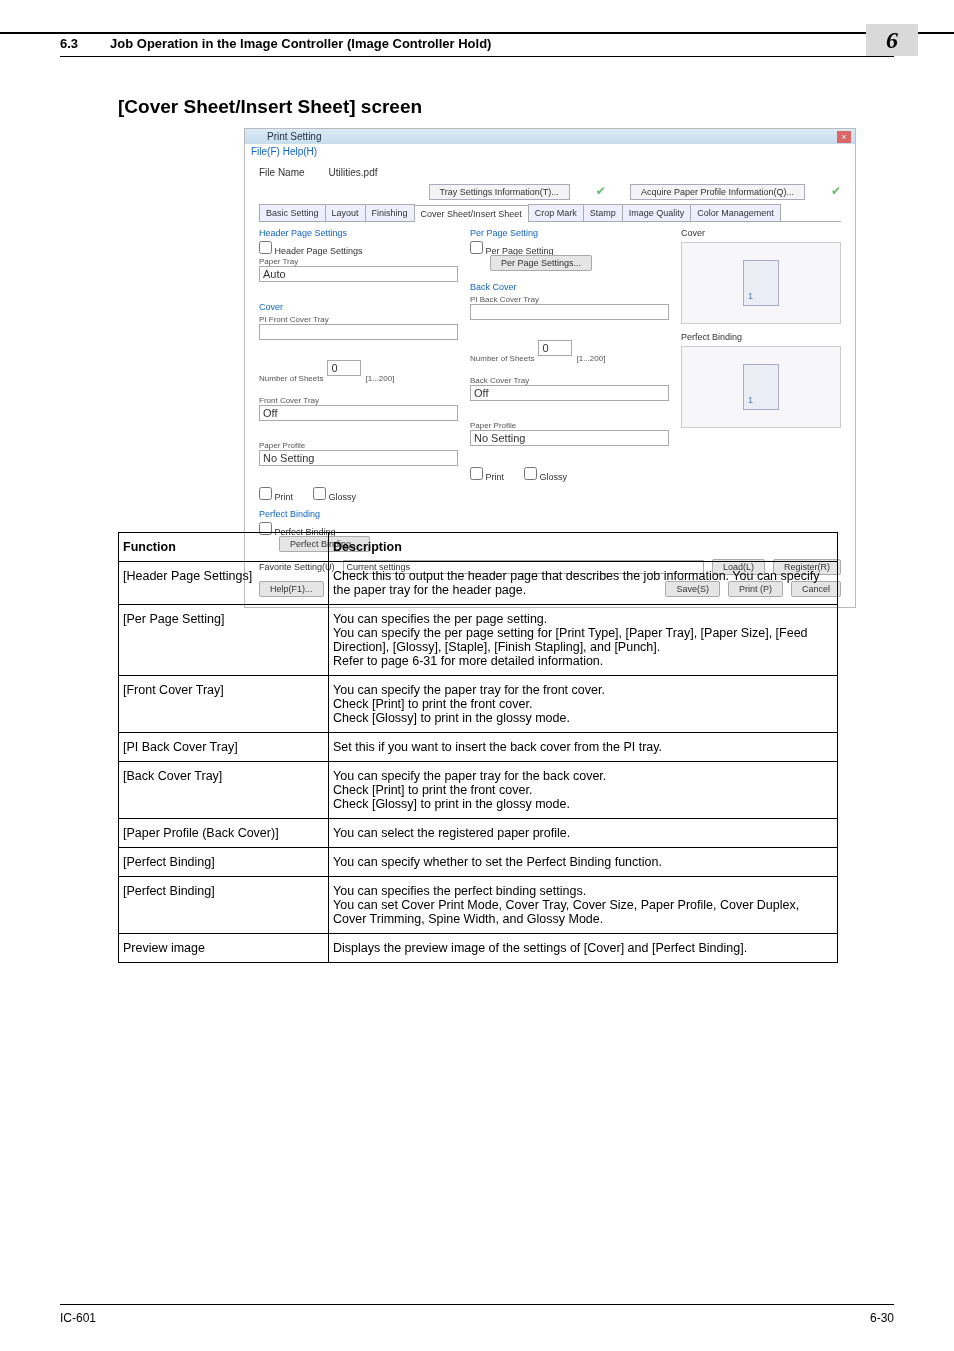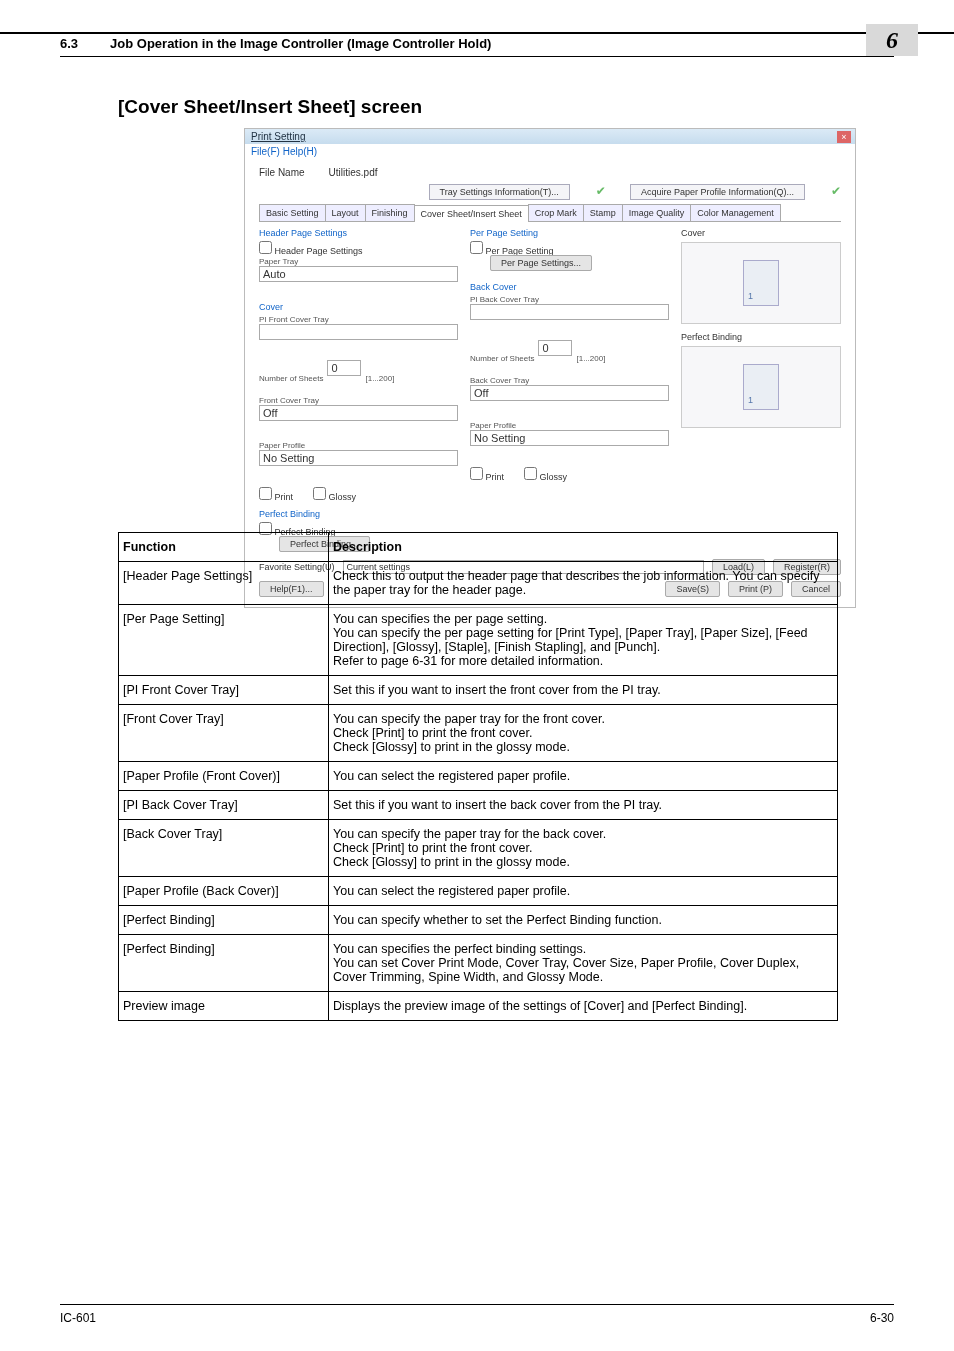--- a/index.html
+++ b/index.html
@@ -8,21 +8,21 @@
   .topbar { position: absolute; top: 32px; left: 0; right: 0; height: 2px; background: #000; }
   .header { position: absolute; top: 36px; left: 60px; right: 60px; display: flex; align-items: center; justify-content: space-between; font-size: 13px; }
   .header .sect { font-weight: bold; }
   .header .title { font-weight: bold; flex: 1; padding-left: 32px; }
   .chap-badge { position: absolute; top: 24px; right: 36px; width: 52px; height: 32px; background: #d9d9d9; display: flex; align-items: center; justify-content: center; font-size: 24px; font-weight: bold; font-style: italic; font-family: Georgia, serif; }
   .thinline { position: absolute; top: 56px; left: 60px; right: 60px; height: 1px; background: #000; }
 
   .heading { position: absolute; top: 96px; left: 118px; font-size: 19px; font-weight: bold; }
 
   .dialog { position: absolute; top: 128px; left: 244px; width: 612px; border: 1px solid #bbb; background: #fff; font-size: 10px; color: #333; }
-  .dlg-title { background: linear-gradient(#dbeaf6, #c6dcee); padding: 2px 6px; font-size: 10px; color: #2a4; color:#234; position: relative; text-decoration: underline; }
+  .dlg-title { background: linear-gradient(#dbeaf6, #c6dcee); padding: 2px 22px; font-size: 10px; color: #2a4; color:#234; position: relative; }
   .dlg-title .close { position:absolute; right:4px; top:2px; width:14px; height:12px; background:#d66; color:#fff; font-size:9px; line-height:12px; text-align:center; }
   .dlg-menu { padding: 2px 6px; color: #1164c8; font-size: 10px; }
   .dlg-body { padding: 8px 14px 10px; }
   .fname-row { display:flex; gap:24px; font-size:10px; margin-bottom:6px; }
   .inforow { display:flex; justify-content:flex-end; gap:24px; margin-bottom:4px; }
   .info-btn { border:1px solid #aab; padding:2px 10px; font-size:9px; background:#f4f4f7; }
   .check { color:#6b6; font-size:12px; margin-left:2px; }
   .tabs { display:flex; border-bottom:1px solid #aaa; font-size:9px; margin-bottom:6px; }
   .tab { padding:3px 6px; border:1px solid #aaa; border-bottom:none; margin-right:-1px; background:#eef; }
   .tab.active { background:#fff; position:relative; top:1px; }
@@ -177,30 +177,22 @@
   <tbody id="tbody">
         <tr>
           <td class="fn">[Header Page Settings]</td>
           <td>Check this to output the header page that describes the job information. You can specify the paper tray for the header page.</td>
         </tr>
         <tr>
           <td class="fn">[Per Page Setting]</td>
           <td>You can specifies the per page setting.<br>You can specify the per page setting for [Print Type], [Paper Tray], [Paper Size], [Feed Direction], [Glossy], [Staple], [Finish Stapling], and [Punch].<br>Refer to page 6-31 for more detailed information.</td>
         </tr>
         <tr>
-          <td class="fn">[PI Front Cover Tray]</td>
-          <td>Set this if you want to insert the front cover from the PI tray.</td>
-        </tr>
-        <tr>
           <td class="fn">[Front Cover Tray]</td>
           <td>You can specify the paper tray for the front cover.<br>Check [Print] to print the front cover.<br>Check [Glossy] to print in the glossy mode.</td>
-        </tr>
-        <tr>
-          <td class="fn">[Paper Profile (Front Cover)]</td>
-          <td>You can select the registered paper profile.</td>
         </tr>
         <tr>
           <td class="fn">[PI Back Cover Tray]</td>
           <td>Set this if you want to insert the back cover from the PI tray.</td>
         </tr>
         <tr>
           <td class="fn">[Back Cover Tray]</td>
           <td>You can specify the paper tray for the back cover.<br>Check [Print] to print the front cover.<br>Check [Glossy] to print in the glossy mode.</td>
         </tr>
         <tr>

